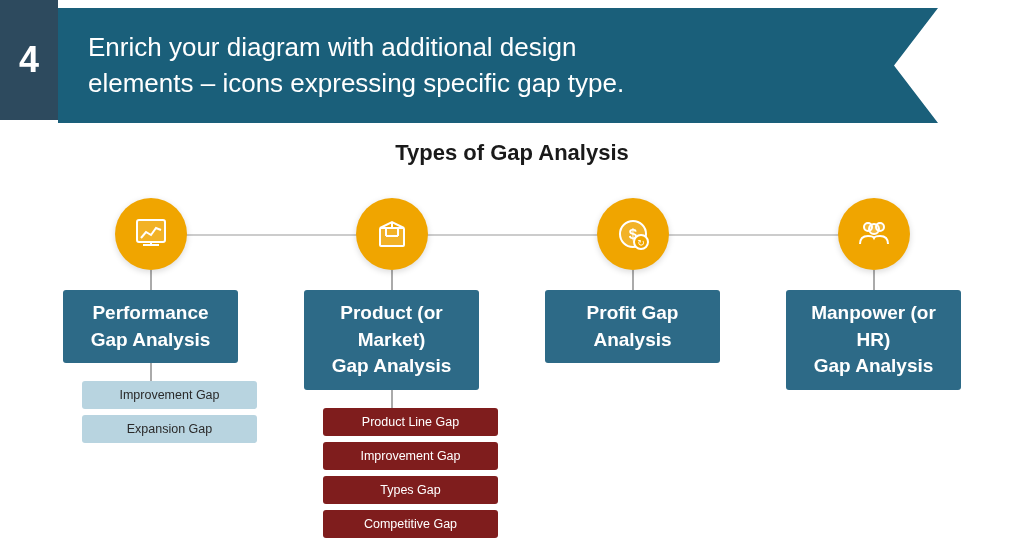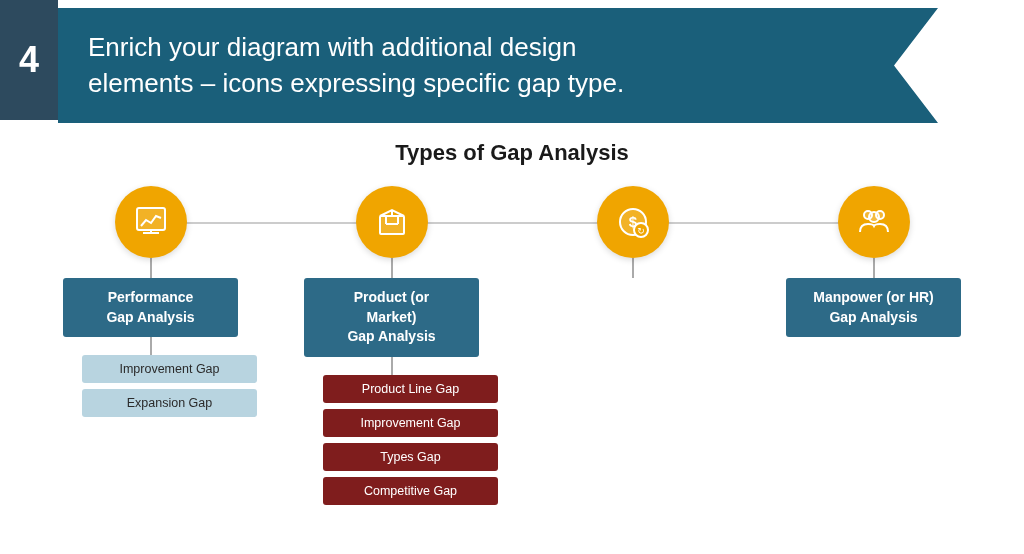--- a/index.html
+++ b/index.html
@@ -59,21 +59,21 @@
       bottom: 0;
       padding: 10px 30px;
     }
 
     
     .section-title {
       text-align: center;
       font-size: 22px;
       font-weight: 700;
       color: #1a1a1a;
-      margin-bottom: 20px;
+      margin-bottom: 32px;
     }
 
     
     .diagram {
       position: relative;
       width: 100%;
     }
 
     
     .h-line {
@@ -125,21 +125,21 @@
     .v-line-top {
       width: 2px;
       height: 20px;
       background: #aaaaaa;
     }
 
     
     .main-box {
       background: #2d6a87;
       color: #ffffff;
-      font-size: 14px;
+      font-size: 19px;
       font-weight: 600;
       text-align: center;
       padding: 10px 23px;
       border-radius: 3px;
       line-height: 1.4;
       width: 175px;
       min-height: 54px;
       display: flex;
       align-items: center;
       justify-content: center;
@@ -240,20 +240,21 @@
       <div class="column">
         <div class="circle-icon">
           <svg viewBox="0 0 36 36" stroke="#fff" stroke-width="2.2" fill="none" xmlns="http://www.w3.org/2000/svg">
             <circle cx="18" cy="18" r="13" stroke="#fff" fill="rgba(255,255,255,0.15)"></circle>
             <text x="18" y="23" text-anchor="middle" font-size="15" fill="#fff" stroke="none" font-weight="bold">$</text>
             <circle cx="26" cy="26" r="7" stroke="#fff" fill="#f0a500"></circle>
             <text x="26" y="30" text-anchor="middle" font-size="9" fill="#fff" stroke="none">↻</text>
           </svg>
         </div>
         <div class="v-line-top"></div>
+        <div class="main-box">Profit Gap Analysis</div>
       </div>
 
       <div class="column">
         <div class="circle-icon">
           <svg viewBox="0 0 36 36" stroke="#fff" stroke-width="2" fill="none" xmlns="http://www.w3.org/2000/svg">
             <circle cx="12" cy="11" r="4" stroke="#fff" fill="rgba(255,255,255,0.2)"></circle>
             <circle cx="24" cy="11" r="4" stroke="#fff" fill="rgba(255,255,255,0.2)"></circle>
             <path d="M4 28 Q4 20 12 20 Q17 20 18 22 Q19 20 24 20 Q32 20 32 28" stroke="#fff" fill="none"></path>
             <circle cx="18" cy="13" r="5" stroke="#fff" fill="rgba(255,255,255,0.25)"></circle>
           </svg>

